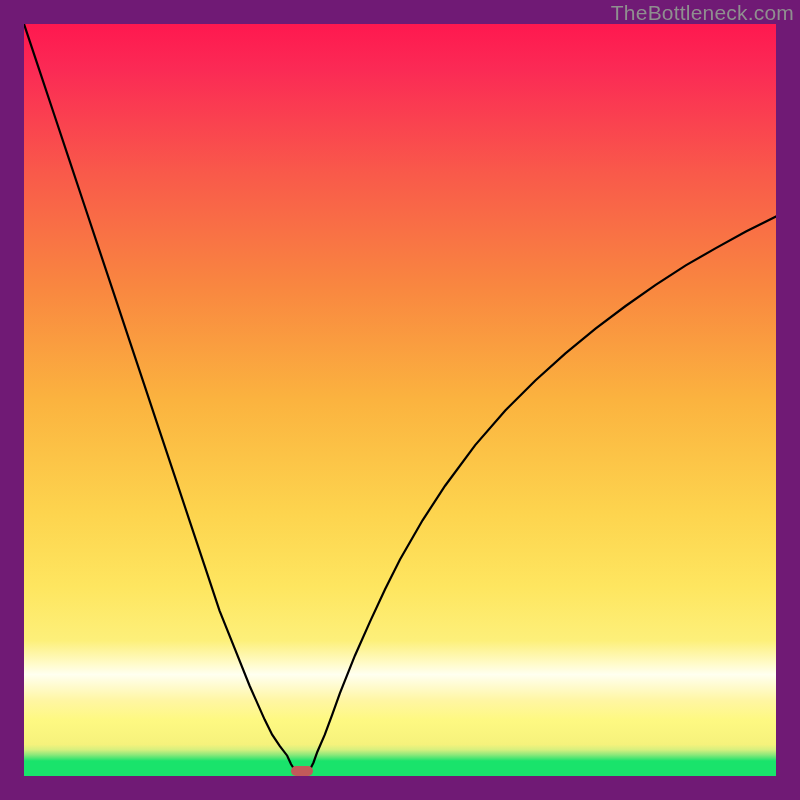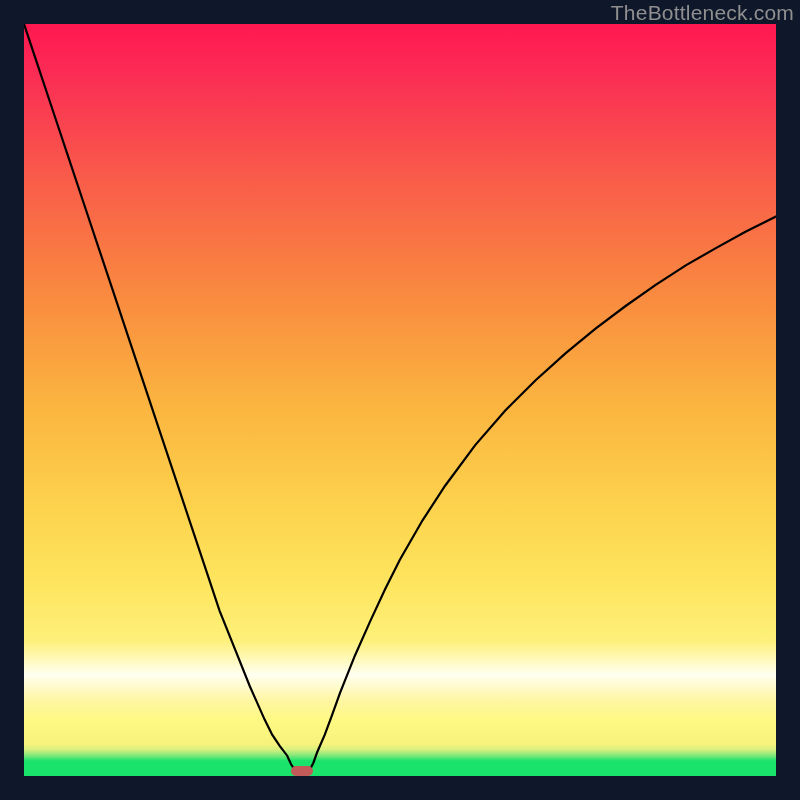--- a/index.html
+++ b/index.html
@@ -8,21 +8,21 @@
     width: 800px;
     height: 800px;
     overflow: hidden;
     background: #000;
     font-family: Arial, Helvetica, sans-serif;
   }
   .stage {
     position: relative;
     width: 800px;
     height: 800px;
-    background: #0f172a;
+    background: #701a75;
   }
   .plot {
     position: absolute;
     left: 24px;
     top: 24px;
     width: 752px;
     height: 752px;
     
     background: linear-gradient(to top,
       #19e36b 0%,

